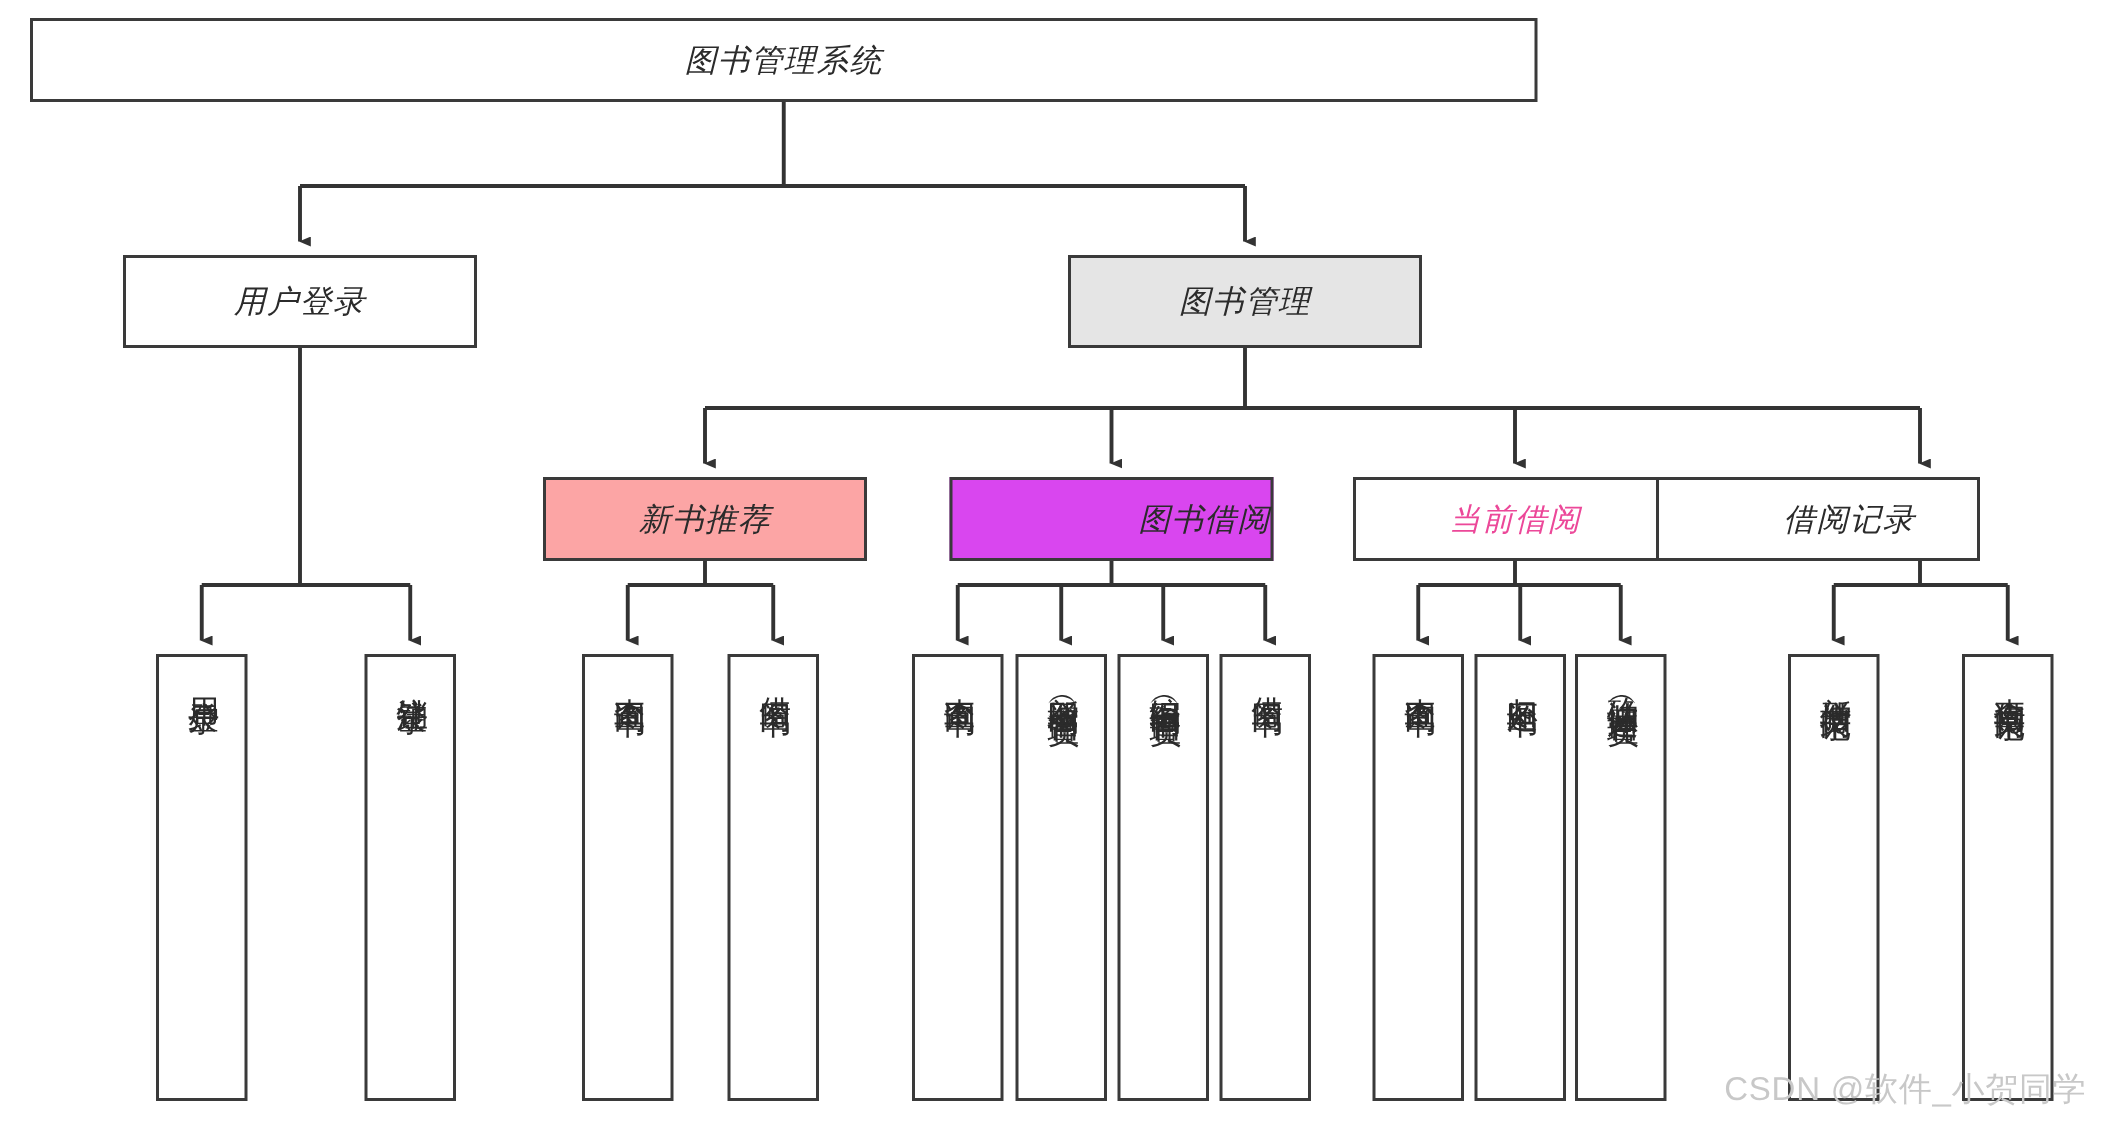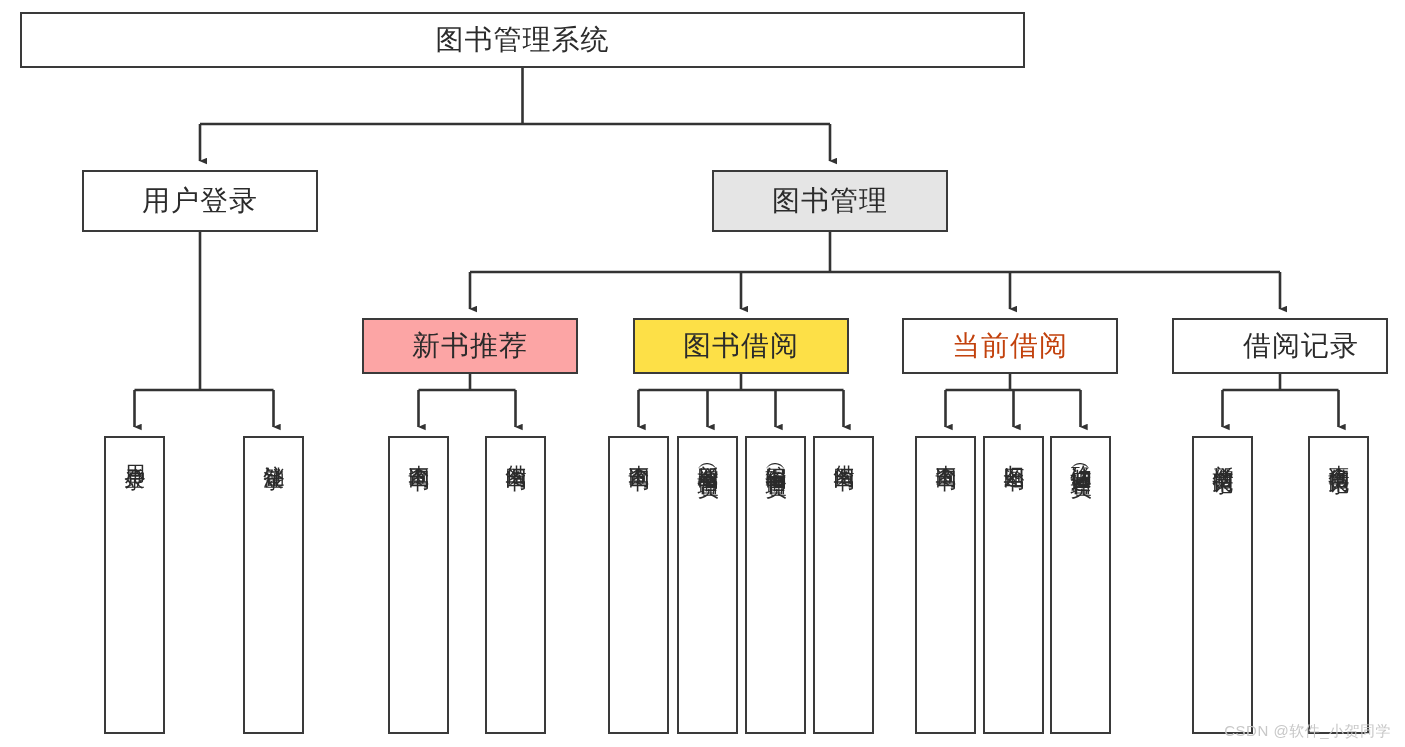--- a/index.html
+++ b/index.html
@@ -30,22 +30,23 @@
     position: absolute;
     box-sizing: border-box;
     background: #ffffff;
     border: 2px solid #3a3a3a;
     display: flex;
     align-items: center;
     justify-content: center;
     color: #2b2b2b;
   }
   .node.h {
-    font-size: 28px;
+    font-size: 21px;
     letter-spacing: 1px;
+    font-style: italic;
   }
   .node.h .node-label {
     white-space: nowrap;
     line-height: 1;
   }
   .node.v {
     font-size: 21px;
     align-items: flex-start;
     padding-top: 10px;
   }
@@ -56,21 +57,21 @@
     letter-spacing: 2px;
     white-space: nowrap;
   }
   .node-label {
     display: block;
   }
   #watermark {
     position: absolute;
     right: 14px;
     bottom: 6px;
-    font-size: 15px;
+    font-size: 22px;
     color: #c8c8c8;
     white-space: nowrap;
     letter-spacing: 0.5px;
   }
 </style>
 </head>
 <body>
 
 <div id="diagram-root">
 
@@ -123,27 +124,27 @@
       </div>
       <div class="node h" style="left: 82px; top: 170px; width: 236px; height: 62px; border-color: rgb(58, 58, 58); background: rgb(255, 255, 255); color: rgb(43, 43, 43);">
         <span class="node-label">用户登录</span>
       </div>
       <div class="node h" style="left: 712px; top: 170px; width: 236px; height: 62px; border-color: rgb(58, 58, 58); background: #e5e5e5; color: rgb(43, 43, 43);">
         <span class="node-label">图书管理</span>
       </div>
       <div class="node h" style="left: 362px; top: 318px; width: 216px; height: 56px; border-color: rgb(58, 58, 58); background: #fca5a5; color: rgb(43, 43, 43);">
         <span class="node-label">新书推荐</span>
       </div>
-      <div class="node h" style="left: 633px; top: 318px; width: 216px; height: 56px; border-color: rgb(58, 58, 58); background: #fde047; color: rgb(43, 43, 43);">
+      <div class="node h" style="left: 633px; top: 318px; width: 216px; height: 56px; border-color: rgb(58, 58, 58); background: #d946ef; color: rgb(43, 43, 43); justify-content: flex-end;">
         <span class="node-label">图书借阅</span>
       </div>
-      <div class="node h" style="left: 902px; top: 318px; width: 216px; height: 56px; border-color: rgb(58, 58, 58); background: rgb(255, 255, 255); color: #c2410c;">
+      <div class="node h" style="left: 902px; top: 318px; width: 216px; height: 56px; border-color: rgb(58, 58, 58); background: rgb(255, 255, 255); color: #ec4899;">
         <span class="node-label">当前借阅</span>
       </div>
-      <div class="node h" style="left: 1172px; top: 318px; width: 216px; height: 56px; border-color: rgb(58, 58, 58); background: rgb(255, 255, 255); color: rgb(43, 43, 43); padding-left: 42px;">
+      <div class="node h" style="left: 1104px; top: 318px; width: 216px; height: 56px; border-color: rgb(58, 58, 58); background: rgb(255, 255, 255); color: rgb(43, 43, 43); padding-left: 42px;">
         <span class="node-label">借阅记录</span>
       </div>
       <div class="node v" style="left: 104px; top: 436px; width: 61px; height: 298px; border-color: rgb(58, 58, 58); background: rgb(255, 255, 255); color: rgb(43, 43, 43);">
         <span class="node-label">用户登录</span>
       </div>
       <div class="node v" style="left: 243px; top: 436px; width: 61px; height: 298px; border-color: rgb(58, 58, 58); background: rgb(255, 255, 255); color: rgb(43, 43, 43);">
         <span class="node-label">注销登录</span>
       </div>
       <div class="node v" style="left: 388px; top: 436px; width: 61px; height: 298px; border-color: rgb(58, 58, 58); background: rgb(255, 255, 255); color: rgb(43, 43, 43);">
         <span class="node-label">查询图书</span>

